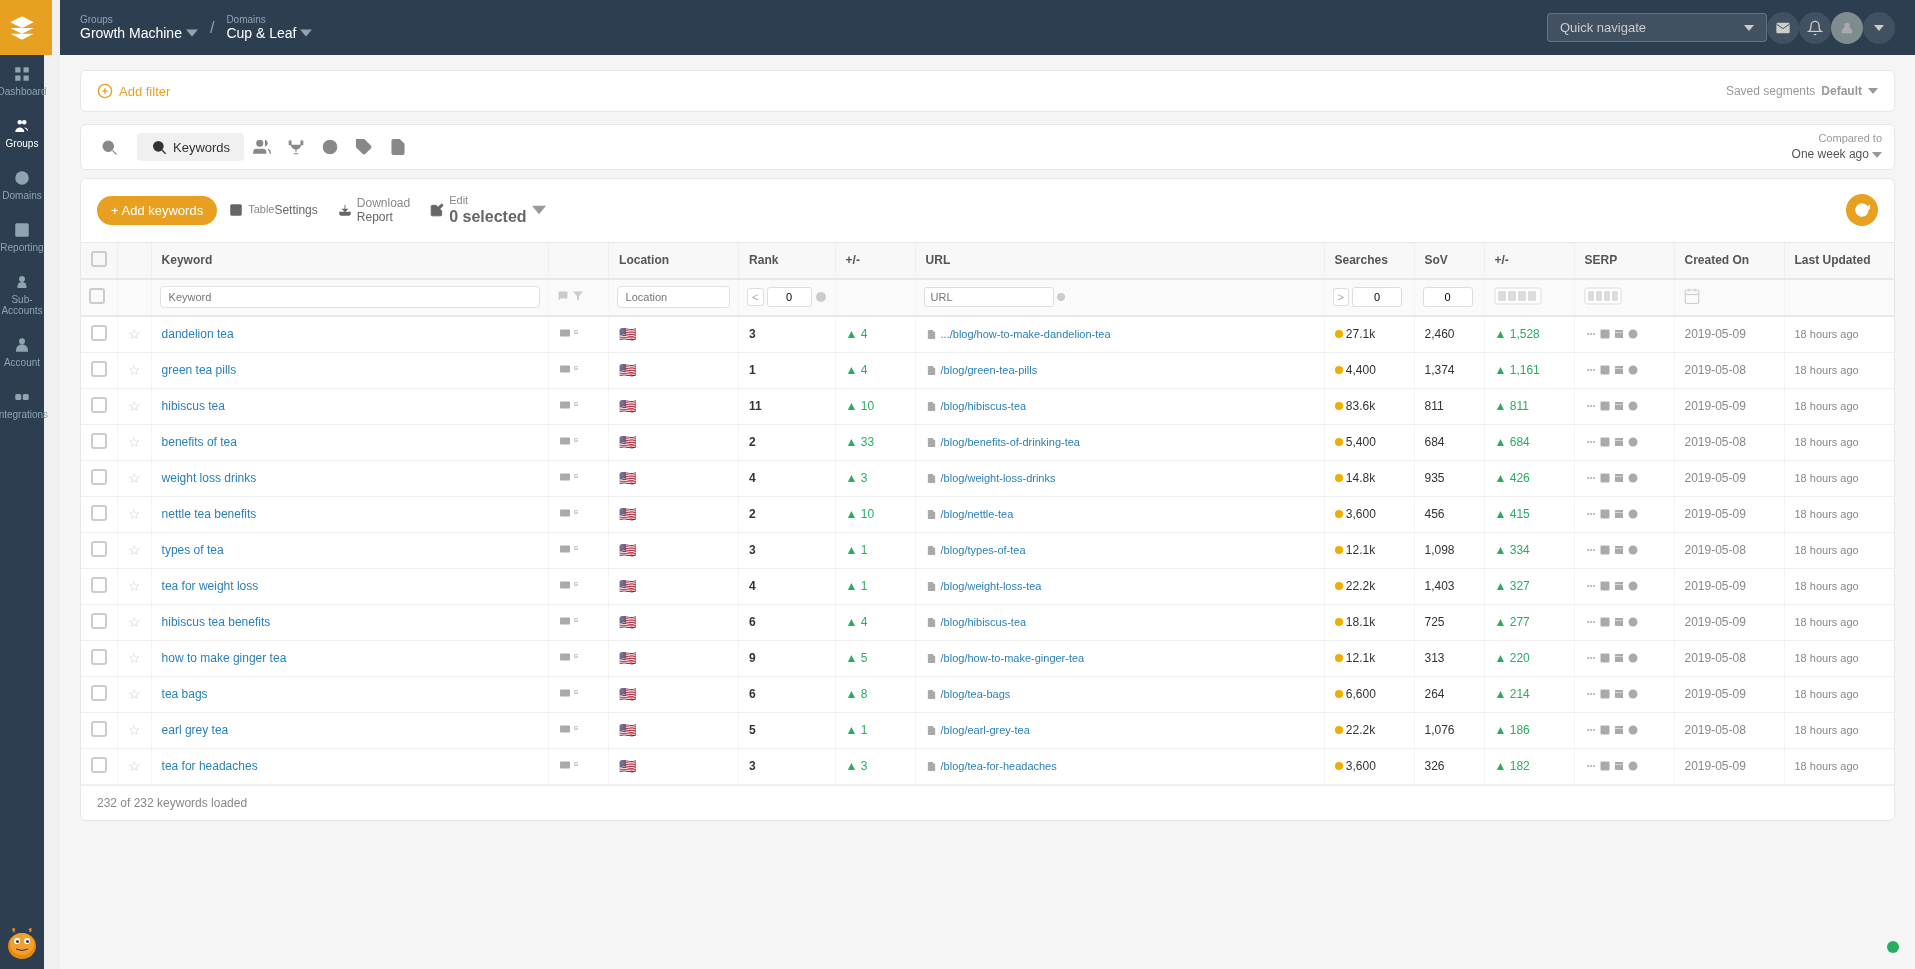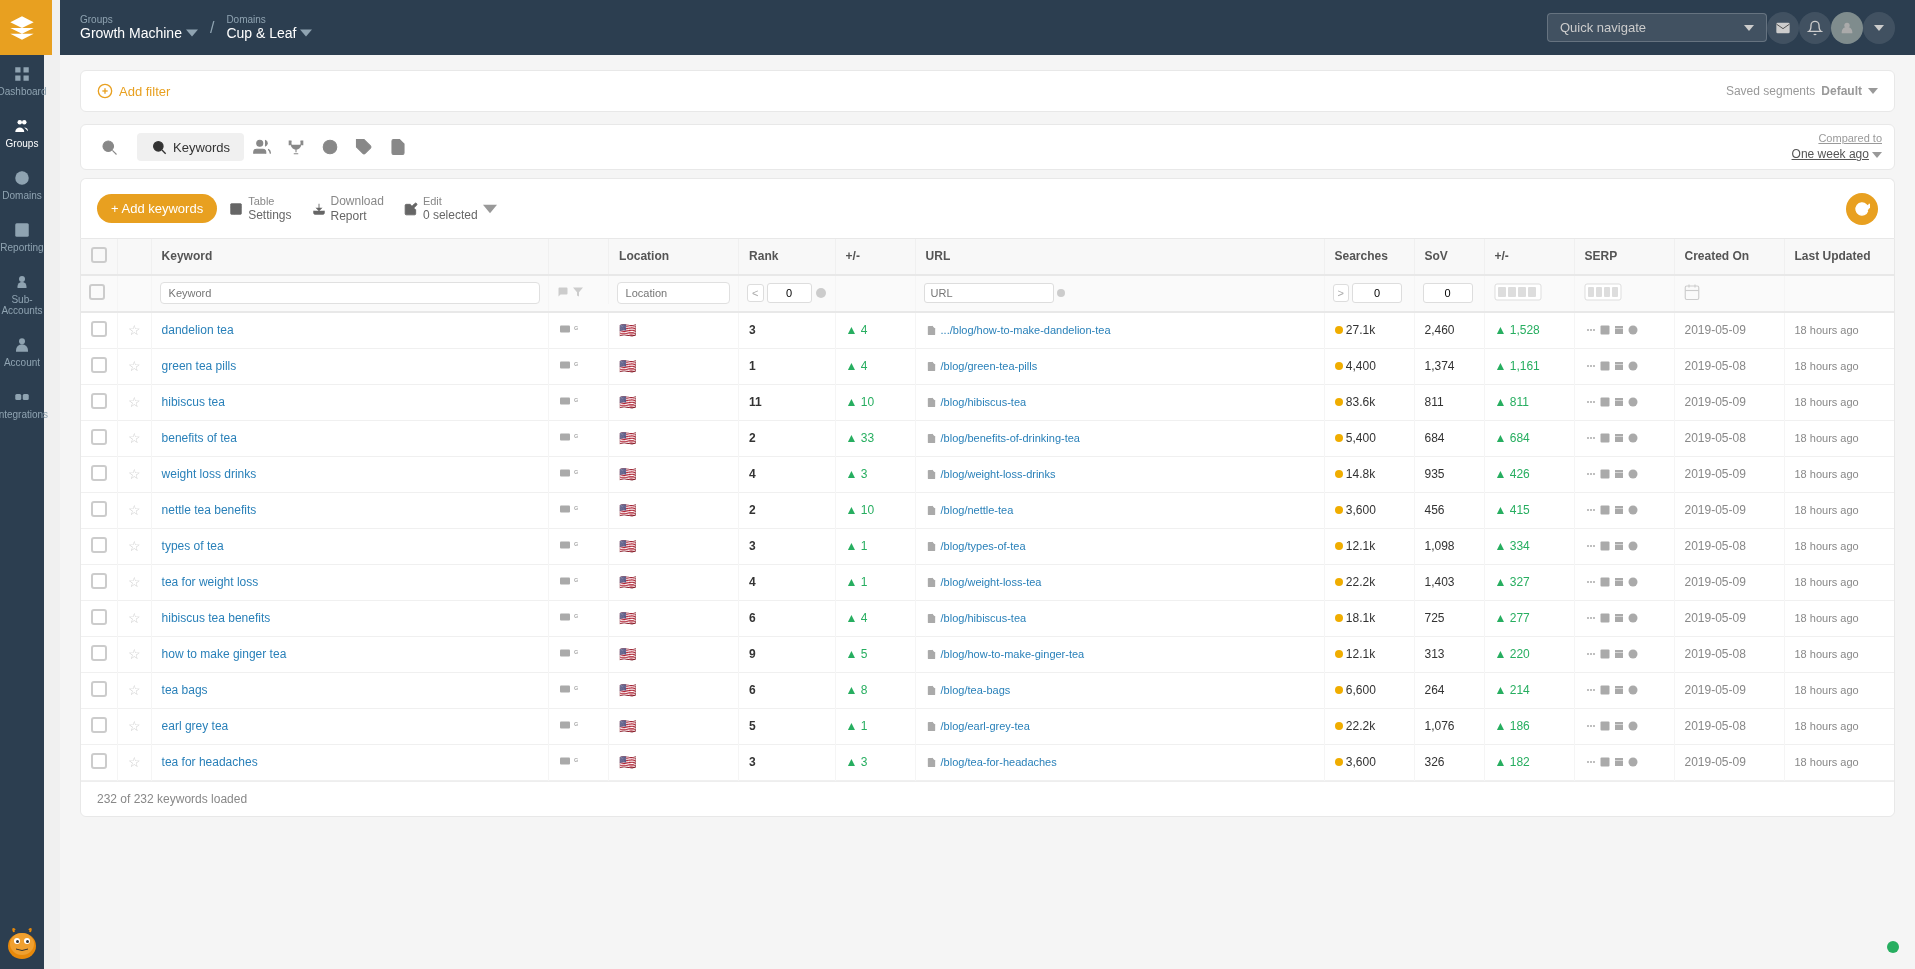--- a/index.html
+++ b/index.html
@@ -72,21 +72,21 @@
     .toolbar-left { display: flex; align-items: center; gap: 2px; }
     .toolbar-tab {
       padding: 6px 14px; border-radius: 4px; cursor: pointer; display: flex; align-items: center;
       gap: 6px; color: #666; font-size: 13px; font-weight: 500;
     }
     .toolbar-tab.active { background: #f0f0f0; color: #333; margin-left: 10px; }
     .toolbar-tab svg { width: 16px; height: 16px; fill: currentColor; }
     .toolbar-tab-icon { width: 32px; height: 32px; display: flex; align-items: center; justify-content: center; cursor: pointer; color: #888; border-radius: 4px; }
     .toolbar-tab-icon svg { width: 18px; height: 18px; fill: currentColor; }
     .compared-to { font-size: 11px; color: #999; text-align: right; line-height: 1.4; cursor: pointer; }
-    .compared-to span { color: #666; font-weight: 500; text-decoration: underline; }
+    .compared-to span { color: #666; font-weight: 500; }
 
     
     .action-bar {
       background: white; border-radius: 6px 6px 0 0; padding: 10px 16px; border: 1px solid #e8e8e8;
       border-bottom: none; display: flex; align-items: center; gap: 4px;
     }
     .add-keywords-btn {
       background: #e8a020; color: white; border: none; padding: 7px 14px; border-radius: 20px;
       cursor: pointer; font-size: 13px; font-weight: 500; display: flex; align-items: center; gap: 5px;
     }
@@ -387,21 +387,21 @@
     <div class="action-bar">
       <button class="add-keywords-btn">
         <span>+ Add keywords</span>
       </button>
       <div class="action-btn">
         <svg viewBox="0 0 24 24" fill="none" stroke="currentColor" stroke-width="1.5">
             <rect x="3" y="3" width="18" height="18" rx="1"></rect>
             <line x1="3" y1="9" x2="21" y2="9"></line>
             <line x1="9" y1="9" x2="9" y2="21"></line>
           </svg>
-        <div style="display:flex;flex-direction:column;line-height:1.2;">
+        <div style="display:flex;line-height:1.2;">
           <span style="font-size:11px;color:#888;">Table</span>
           <span style="font-size:12px;font-weight:500;">Settings</span>
         </div>
       </div>
       <div class="action-btn">
         <svg viewBox="0 0 24 24" fill="none" stroke="currentColor" stroke-width="1.5">
             <path d="M21 15v4a2 2 0 0 1-2 2H5a2 2 0 0 1-2-2v-4"></path>
             <polyline points="7 10 12 15 17 10"></polyline>
             <line x1="12" y1="15" x2="12" y2="3"></line>
           </svg>
@@ -410,21 +410,21 @@
           <span style="font-size:12px;font-weight:500;">Report</span>
         </div>
       </div>
       <div class="action-btn">
         <svg viewBox="0 0 24 24" fill="none" stroke="currentColor" stroke-width="1.5">
             <path d="M11 4H4a2 2 0 0 0-2 2v14a2 2 0 0 0 2 2h14a2 2 0 0 0 2-2v-7"></path>
             <path d="M18.5 2.5a2.121 2.121 0 0 1 3 3L12 15l-4 1 1-4 9.5-9.5z"></path>
           </svg>
         <div style="display:flex;flex-direction:column;line-height:1.2;">
           <span style="font-size:11px;color:#888;">Edit</span>
-          <span style="font-size:12px;font-weight:400;">0 selected</span>
+          <span style="font-size:16px;font-weight:700;">0 selected</span>
         </div>
         <svg width="10" height="6" viewBox="0 0 10 6">
             <path d="M0 0l5 6 5-6z" fill="#999"></path>
           </svg>
       </div>
       <div class="refresh-btn">
         <svg viewBox="0 0 24 24" fill="none" stroke="white" stroke-width="2">
             <polyline points="23 4 23 10 17 10"></polyline>
             <path d="M20.49 15a9 9 0 1 1-2.12-9.36L23 10"></path>
           </svg>

